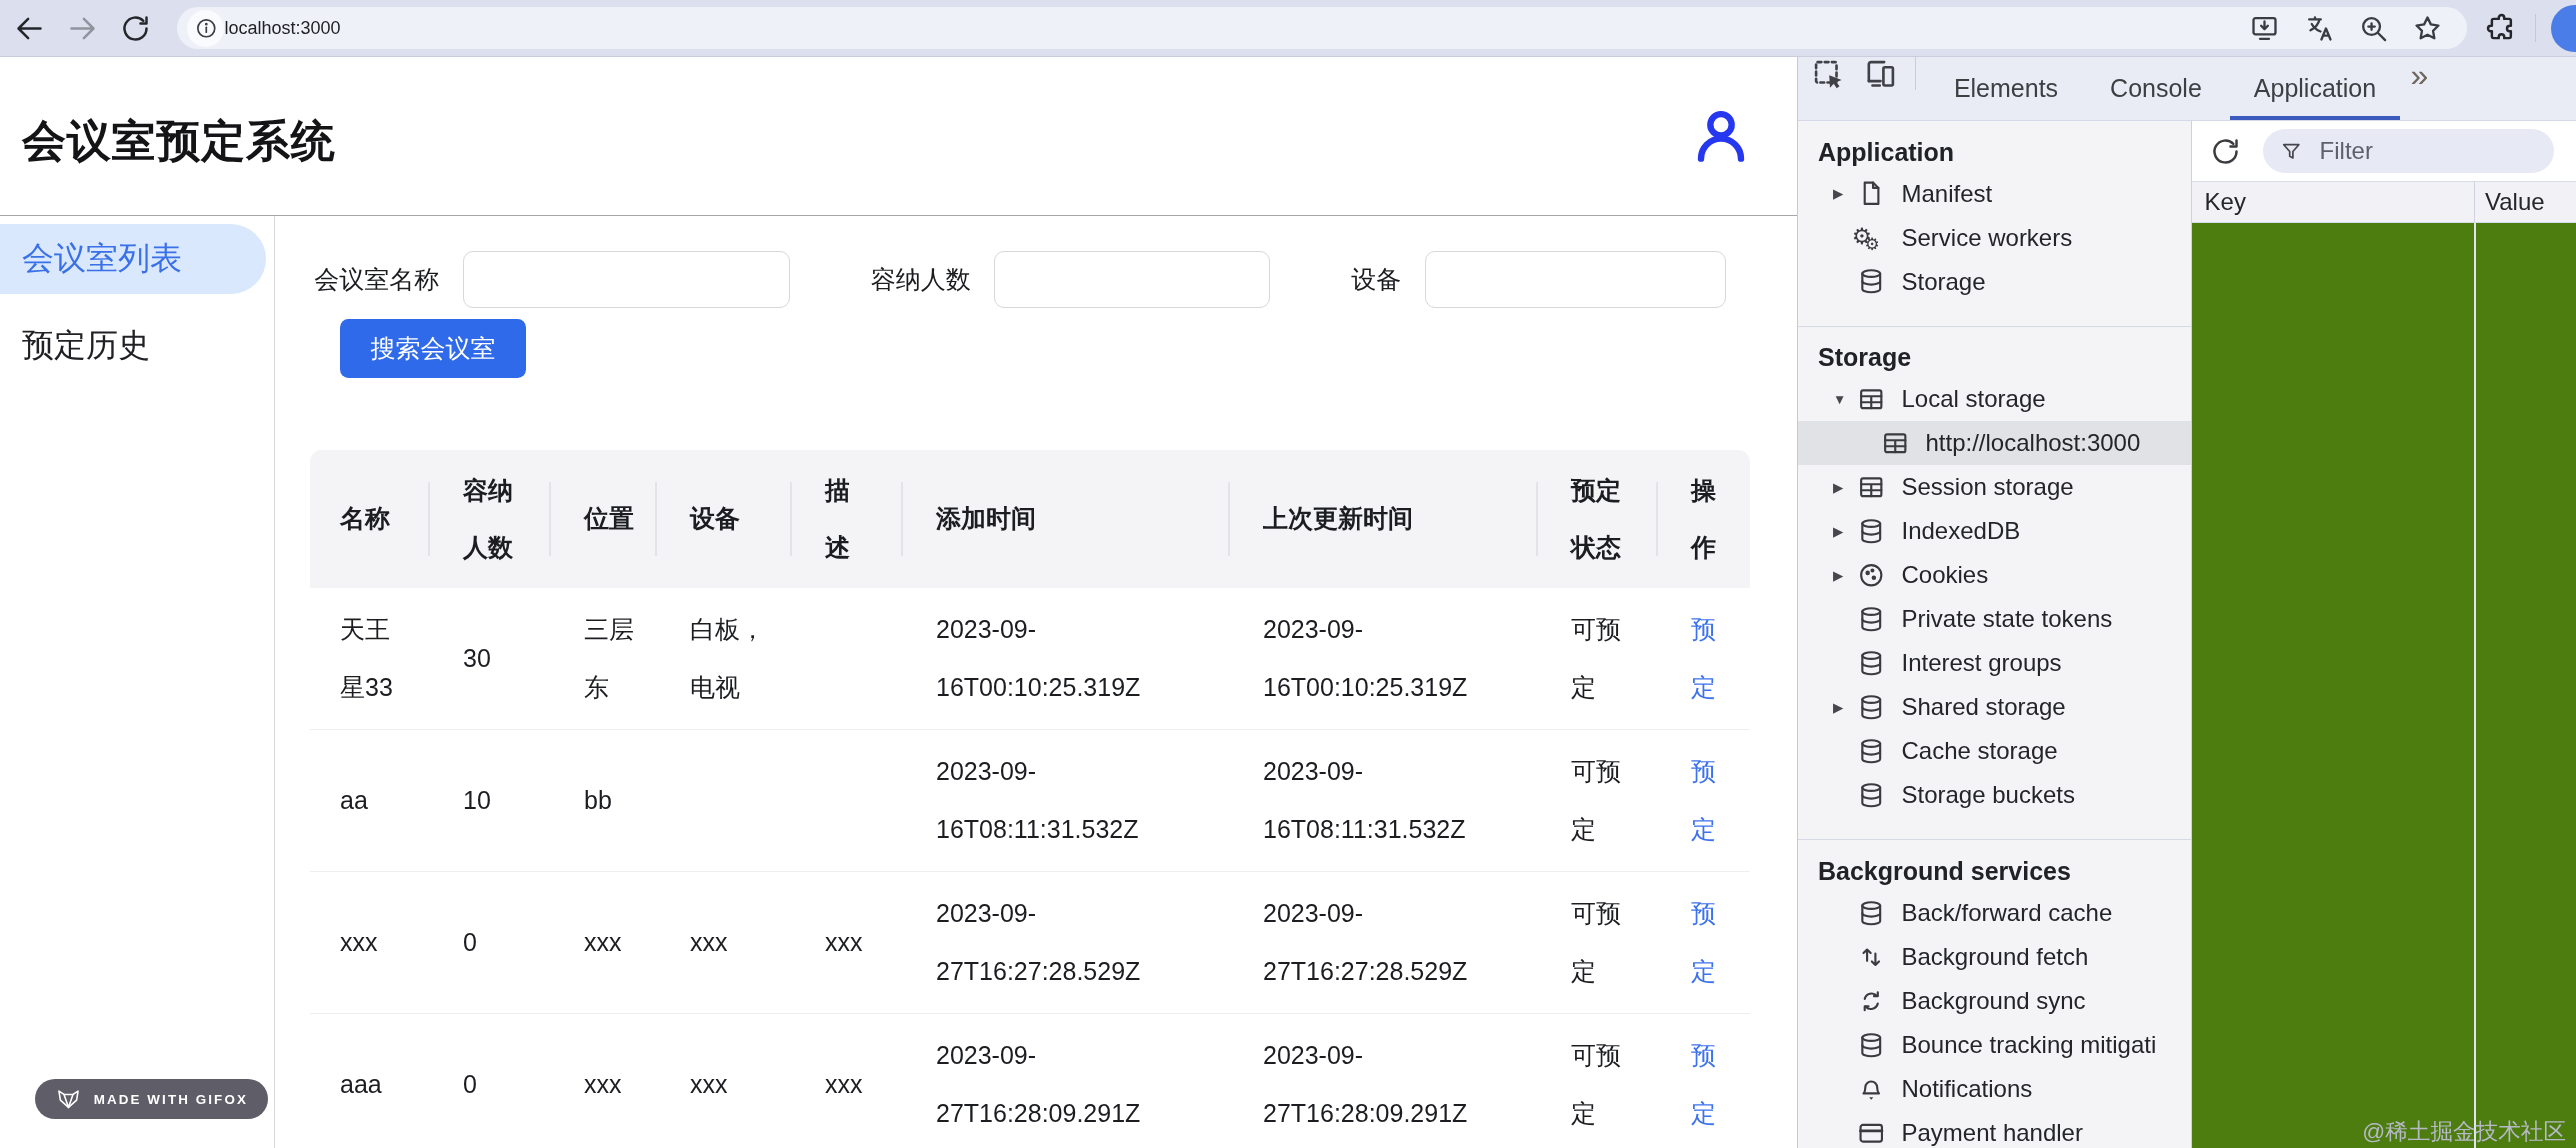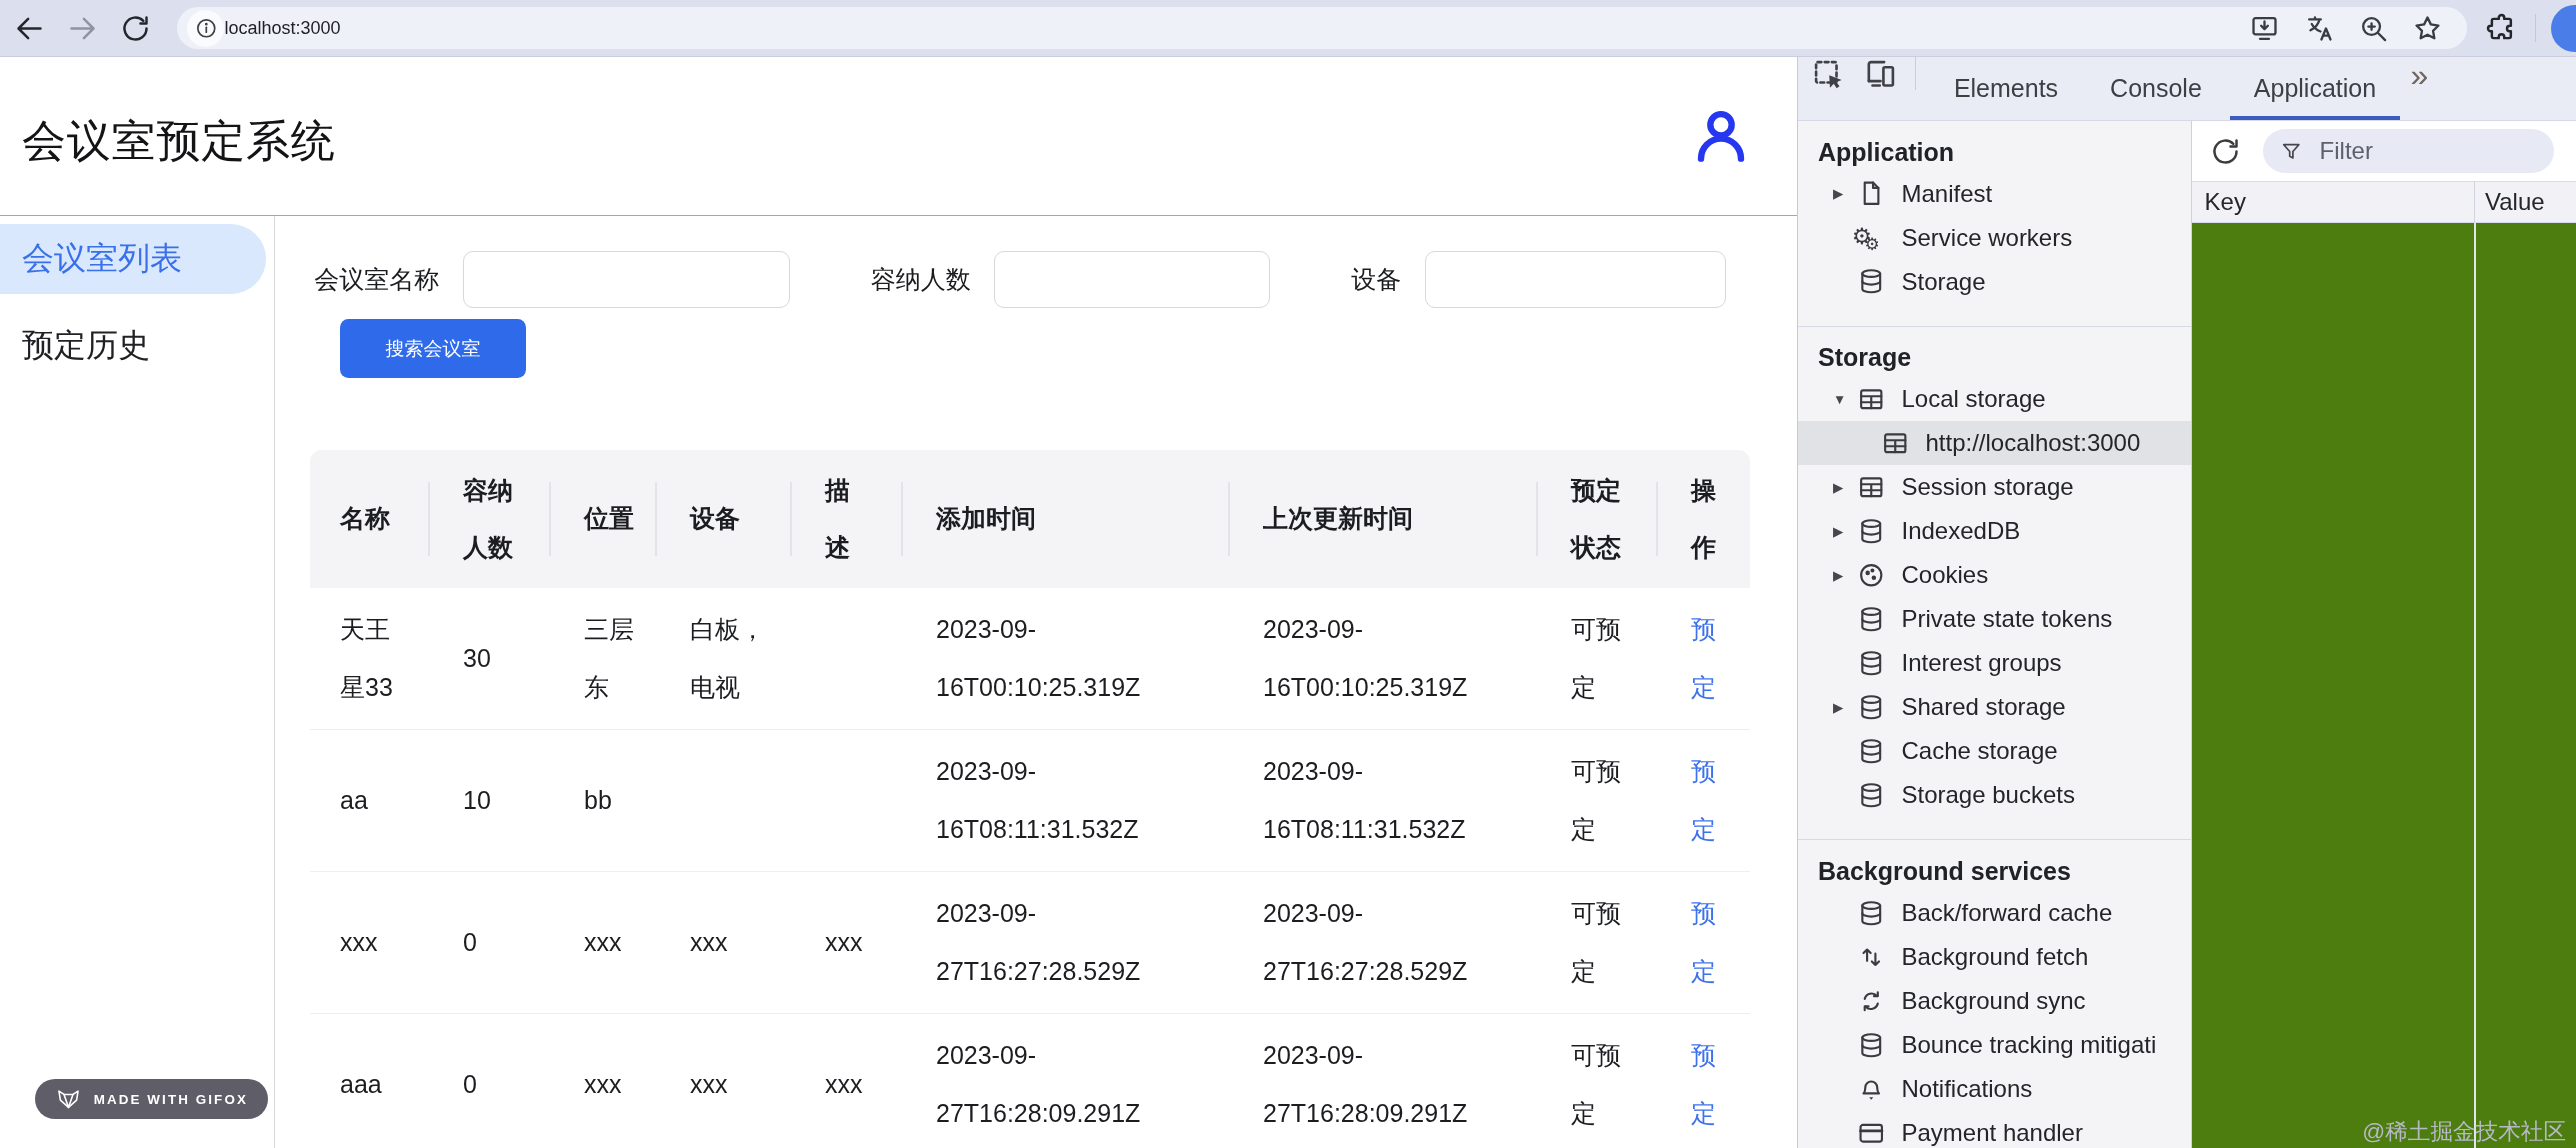--- a/index.html
+++ b/index.html
@@ -22,37 +22,37 @@
   .obicons{display:flex;gap:23.4px;margin-right:13.4px;color:#393c43}
   .obicons span{width:31px;height:31px;cursor:pointer}
   .tb-sep{width:0.8px;height:28.5px;background:#c3c7d8;margin-right:15px}
   .avatar{width:47px;height:47px;border-radius:50%;background:#4b7de8;flex:0 0 auto;margin-right:-22px;cursor:pointer}
 
   
   .content{display:flex;height:1092px}
   .page{width:1797px;position:relative;background:#fff;flex:0 0 auto}
 
   .page-header{height:159px;position:relative;border-bottom:0.8px solid #a6a6ab}
-  .page-header h1{font-size:44px;font-weight:400;color:#141417;padding:55px 0 0 22px;letter-spacing:0.8px}
+  .page-header h1{font-size:44px;font-weight:700;color:#141417;padding:55px 0 0 22px;letter-spacing:0.8px}
   .usericon{position:absolute;right:44px;top:47px;width:64px;height:64px;color:var(--usericon);cursor:pointer}
   .usericon .svg{stroke-width:2.4}
 
   .page-body{display:flex;height:932px}
   .sidebar{width:275px;border-right:0.8px solid #d7d7dc;flex:0 0 auto;padding-top:8.4px}
   .side-item{height:70px;display:flex;align-items:center;padding-left:22px;font-size:32px;color:#202124;cursor:pointer;margin-bottom:17px}
   .side-item.active{background:var(--side-bg);color:var(--side-tx);border-radius:0 35px 35px 0;width:266px}
 
   .main{flex:1;padding:35px 0 0 35px}
   .form{display:flex;align-items:center}
   .fgroup{display:flex;align-items:center;margin-right:77px}
   .fgroup.g2{margin-right:0}
   .flabel{font-size:25px;color:#1b1c1f;margin-right:23.4px;white-space:nowrap;margin-left:4.2px}
   .finput{height:57px;border:1.7px solid #d7d7dc;border-radius:10px;background:#fff;font-size:25px;padding:0 15px;outline:none}
   .g0 .finput{width:327px}.g1 .finput{width:276px}.g2 .finput{width:301px}
-  .searchbtn{margin:11px 0 0 30px;width:186px;height:59px;background:var(--accent);color:#fff;font-size:19px;border:none;border-radius:8.4px;cursor:pointer;font-family:inherit}
+  .searchbtn{margin:11px 0 0 30px;width:186px;height:59px;background:var(--accent);color:#fff;font-size:25px;border:none;border-radius:8.4px;cursor:pointer;font-family:inherit}
 
   
   .table{margin-top:72px;width:1440px}
   .trow{display:grid;grid-template-columns:153px 121px 106px 135px 111px 327px 308px 120px 59px;align-items:center}
   .thead{background:#f4f4f6;border-radius:11.7px 11.7px 0 0;height:138px}
   .trow:not(.thead){min-height:142px;border-bottom:1.7px solid #eceef2}
   .cell{font-size:25px;color:#1c1d21;line-height:2.3;word-break:break-word;overflow-wrap:anywhere}
   .hcell{font-weight:600;position:relative}
   .c0{padding-left:30px;padding-right:56px}
   .c1{padding-right:53px}.c2{padding-right:38px}.c3{padding-right:47px}

